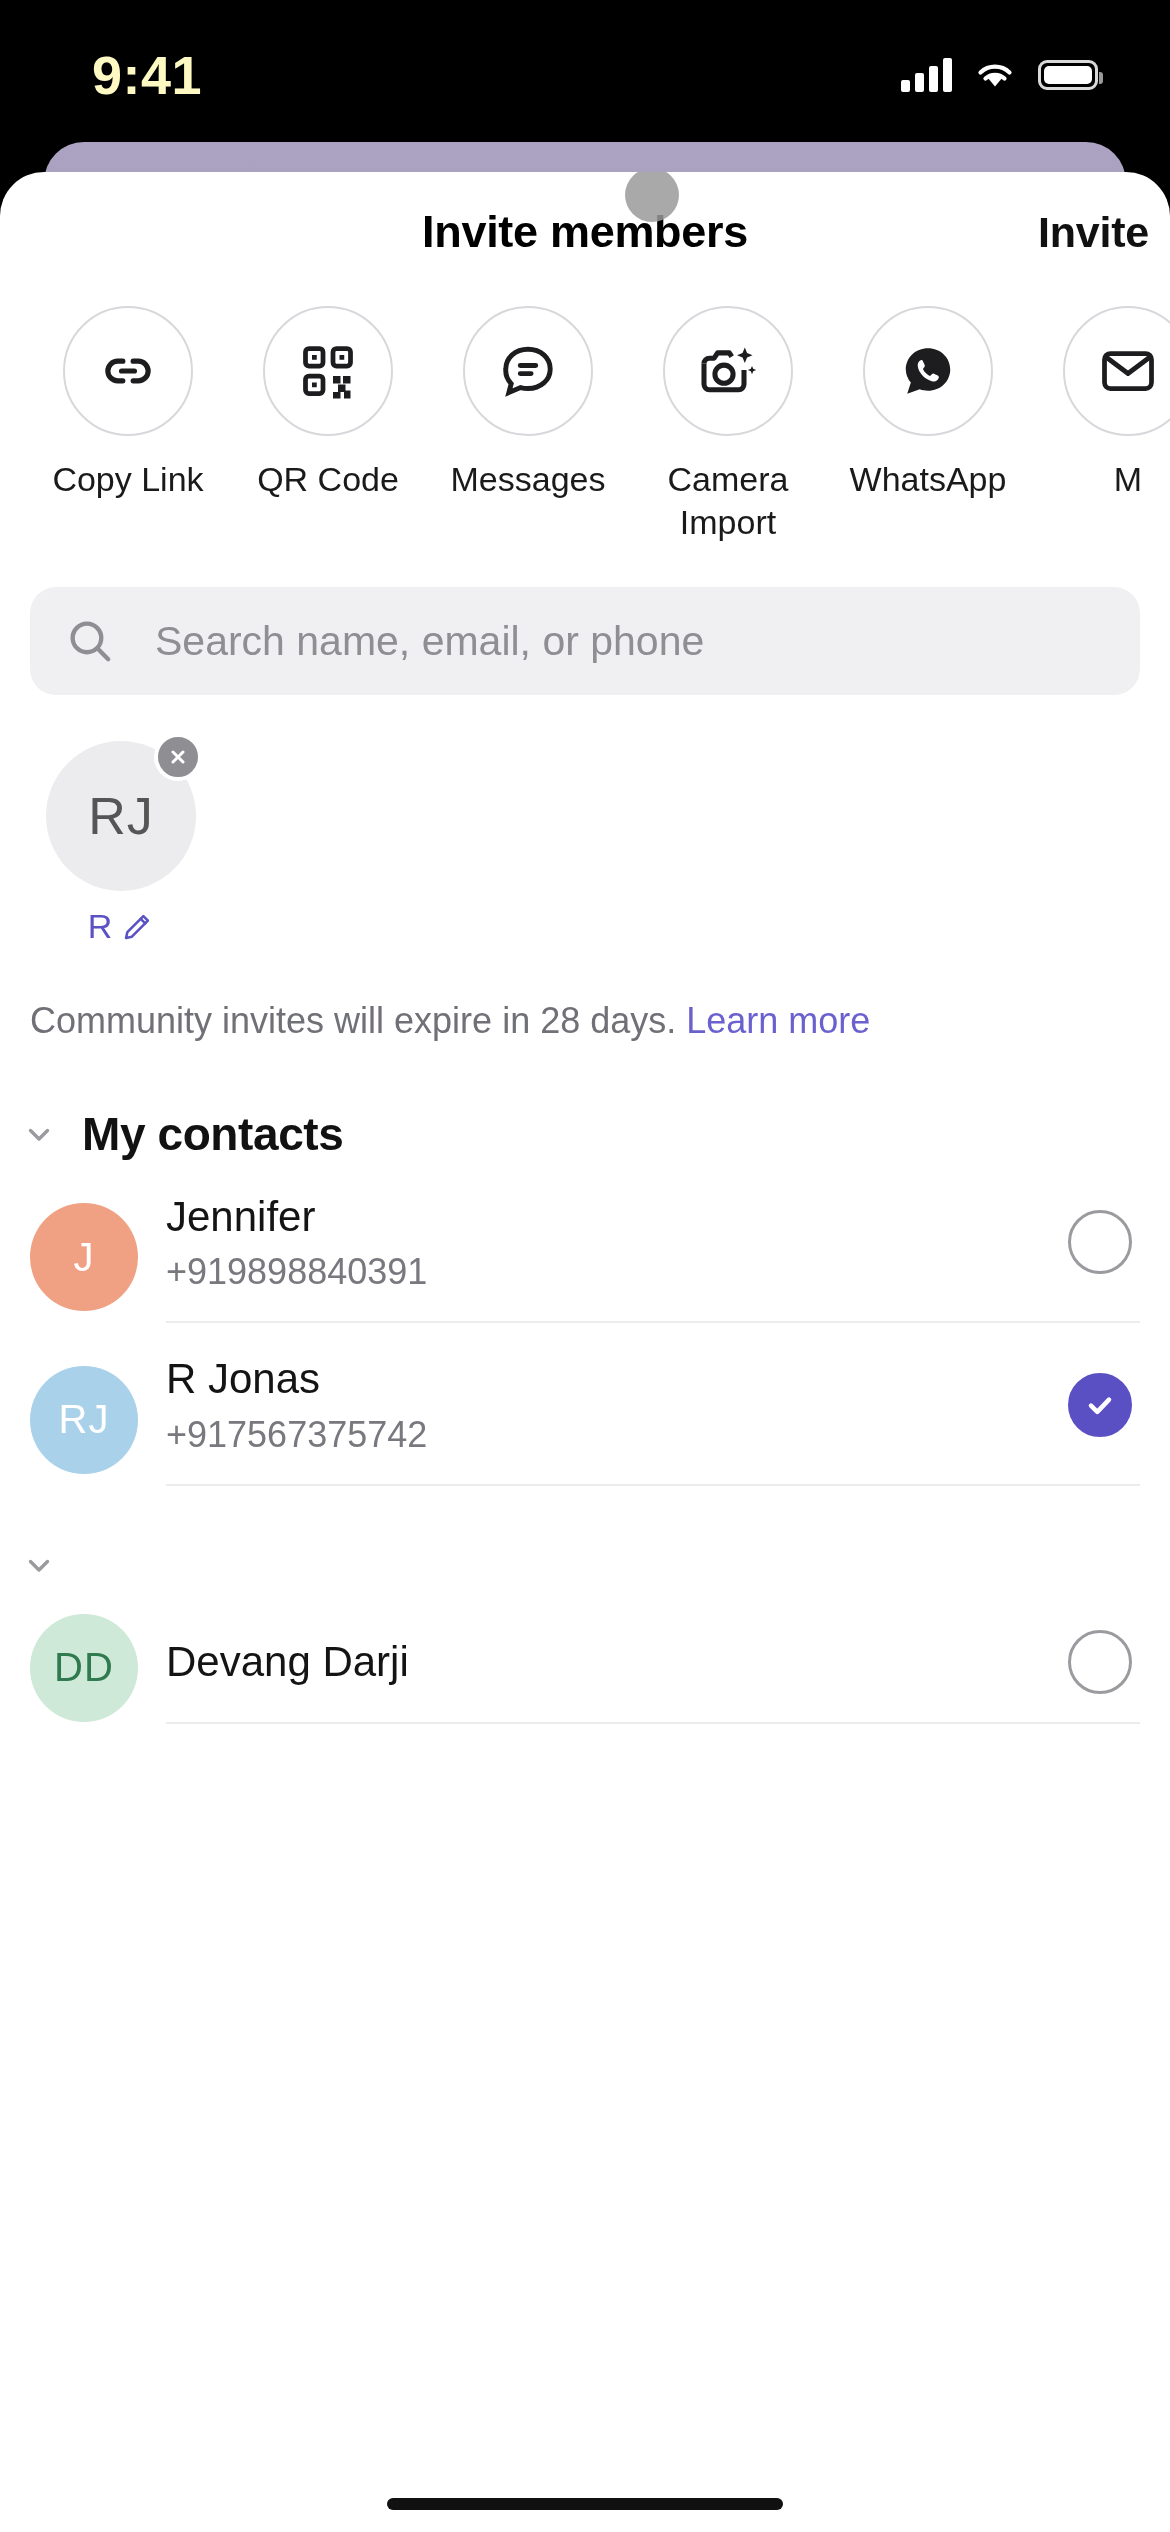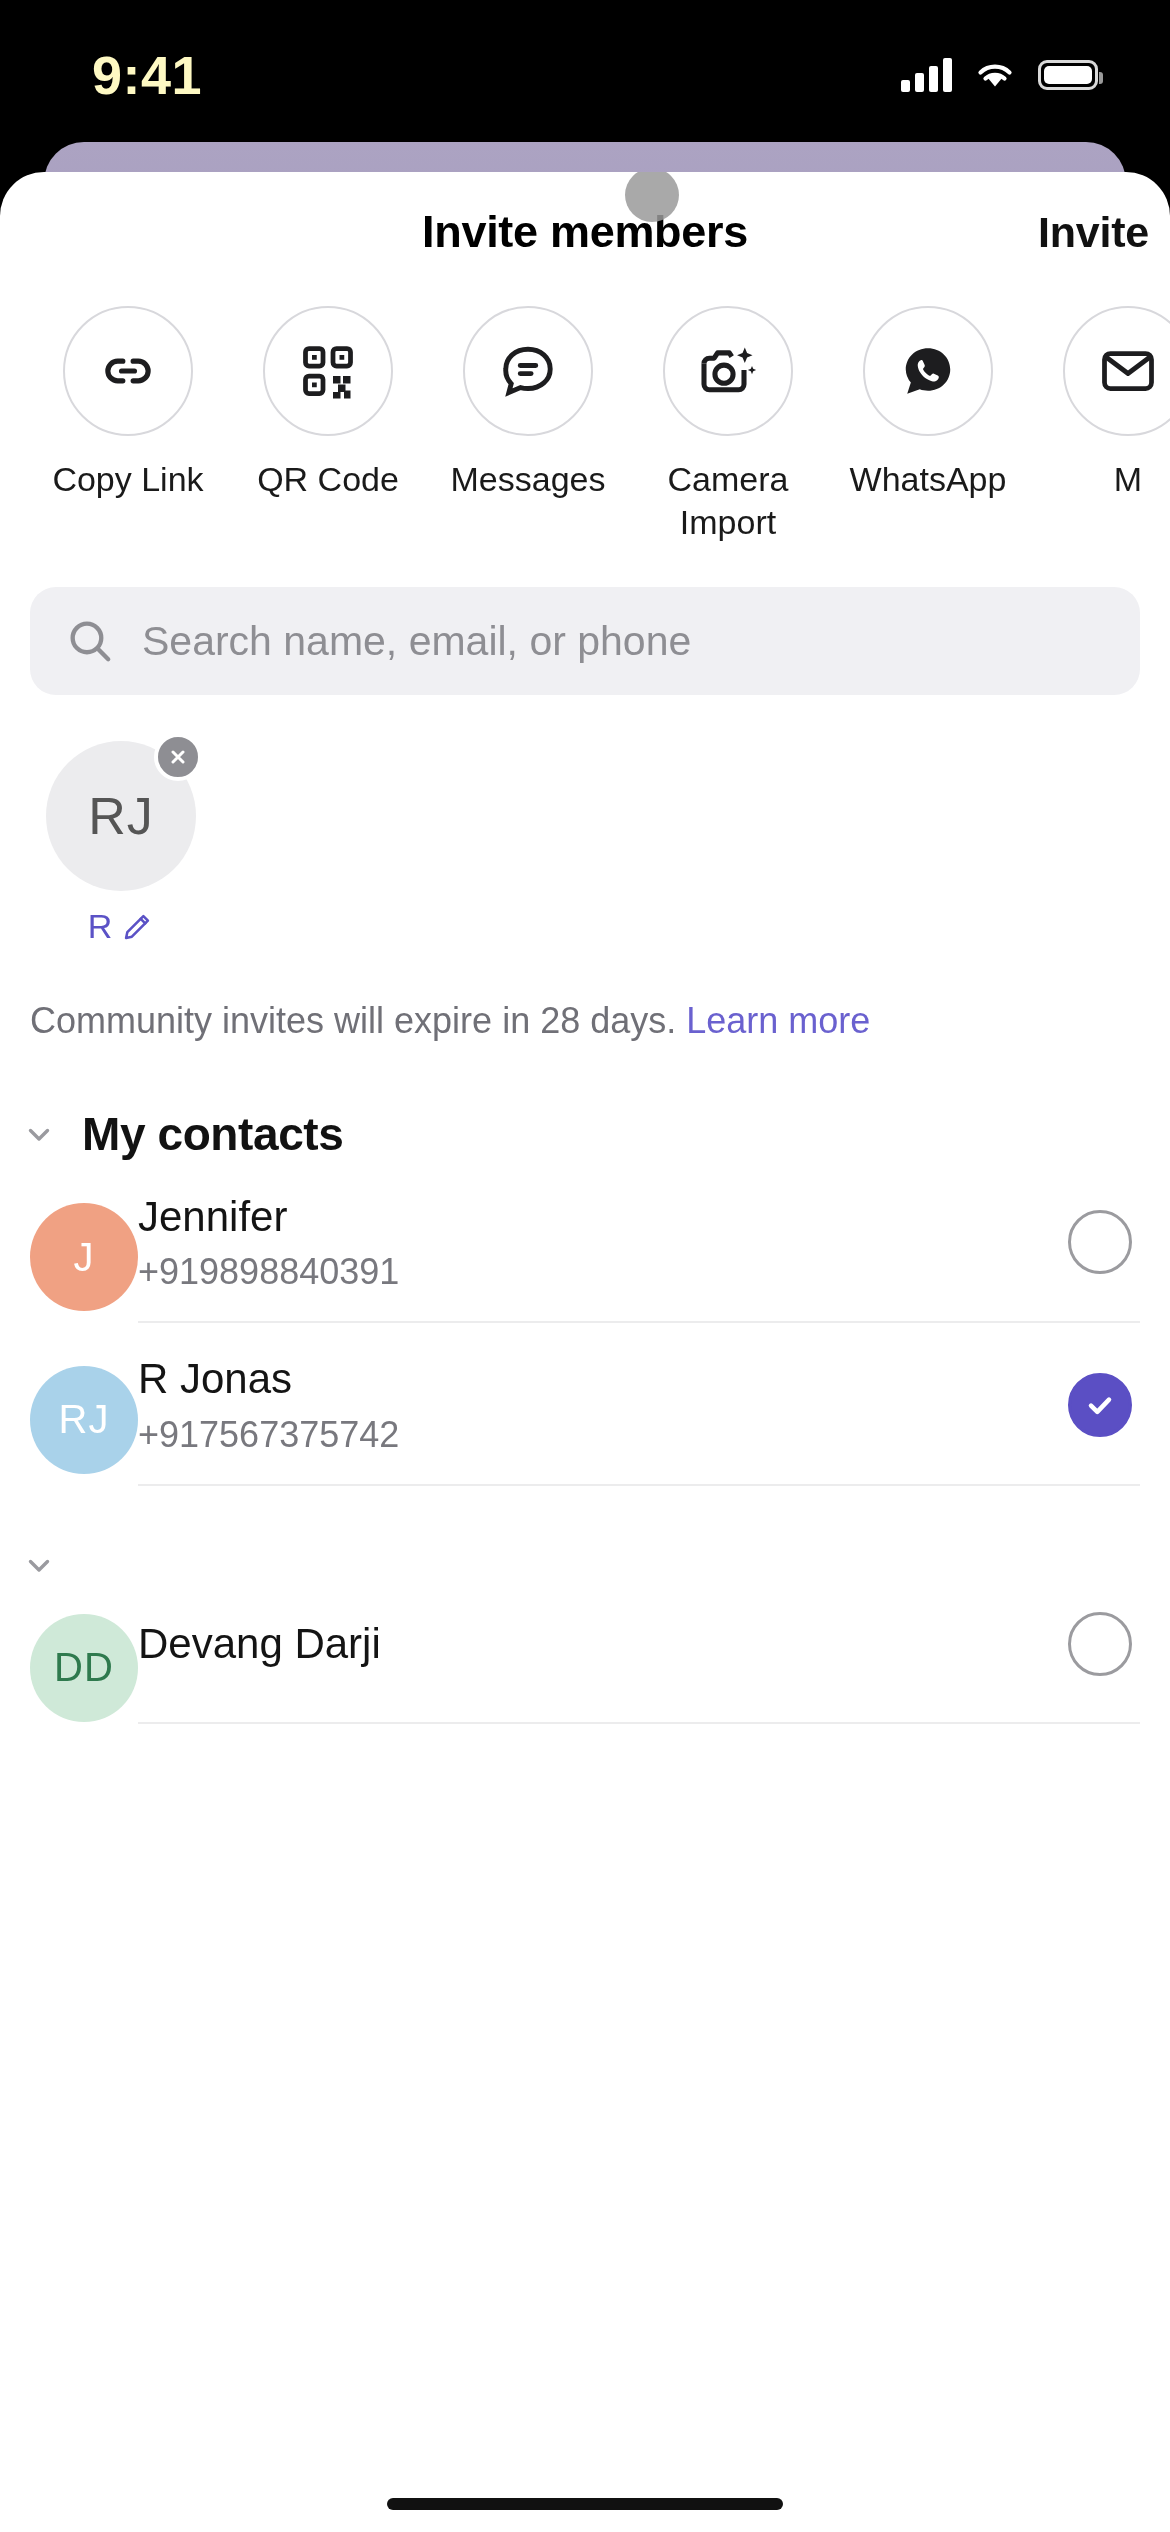--- a/index.html
+++ b/index.html
@@ -77,21 +77,21 @@
   }
   .share-label {
     margin-top:22px; font-size:34px; color:#1a1a1a; text-align:center;
     line-height:1.25; max-width:190px;
   }
 
   
   .search-wrap { padding:44px 30px 0 30px; }
   .search-bar {
     height:108px; background:#f0f0f3; border-radius:26px;
-    display:flex; align-items:center; padding:0 34px; gap:26px;
+    display:flex; align-items:center; padding:0 34px; gap:39px;
   }
   .search-input {
     border:none; background:transparent; outline:none; flex:1;
     font-family:inherit; font-size:41px; color:#333;
   }
   .search-input::placeholder { color:#8e8e93; }
 
   
   .chips { padding:46px 0 0 46px; display:flex; gap:40px; }
   .chip { width:150px; display:flex; flex-direction:column; align-items:center; }
@@ -126,23 +126,23 @@
 
   
   .rows { padding:0 30px 0 30px; }
   .row { display:flex; align-items:center; padding:30px 0 0 0; }
   .row-avatar {
     width:108px; height:108px; border-radius:50%; flex:0 0 108px;
     display:flex; align-items:center; justify-content:center;
     font-size:40px; letter-spacing:1px;
   }
   .row-body {
-    flex:1; padding-bottom:28px;
+    flex:1; margin-left:28px; padding-bottom:28px;
     border-bottom:2px solid #ececed; min-height:112px;
-    display:flex; flex-direction:column; justify-content:flex-start;
+    display:flex; flex-direction:column; justify-content:flex-end;
   }
   .row-inner { display:flex; align-items:center; }
   .row-text { flex:1; }
   .row-name { font-size:42px; color:#141414; line-height:1.25; }
   .row-sub { font-size:36px; color:#78787e; margin-top:8px; }
   .check {
     width:64px; height:64px; border-radius:50%; flex:0 0 64px;
     border:3px solid #9b9b9f; background:#fff; margin-right:8px;
     display:flex; align-items:center; justify-content:center; cursor:pointer;
   }

